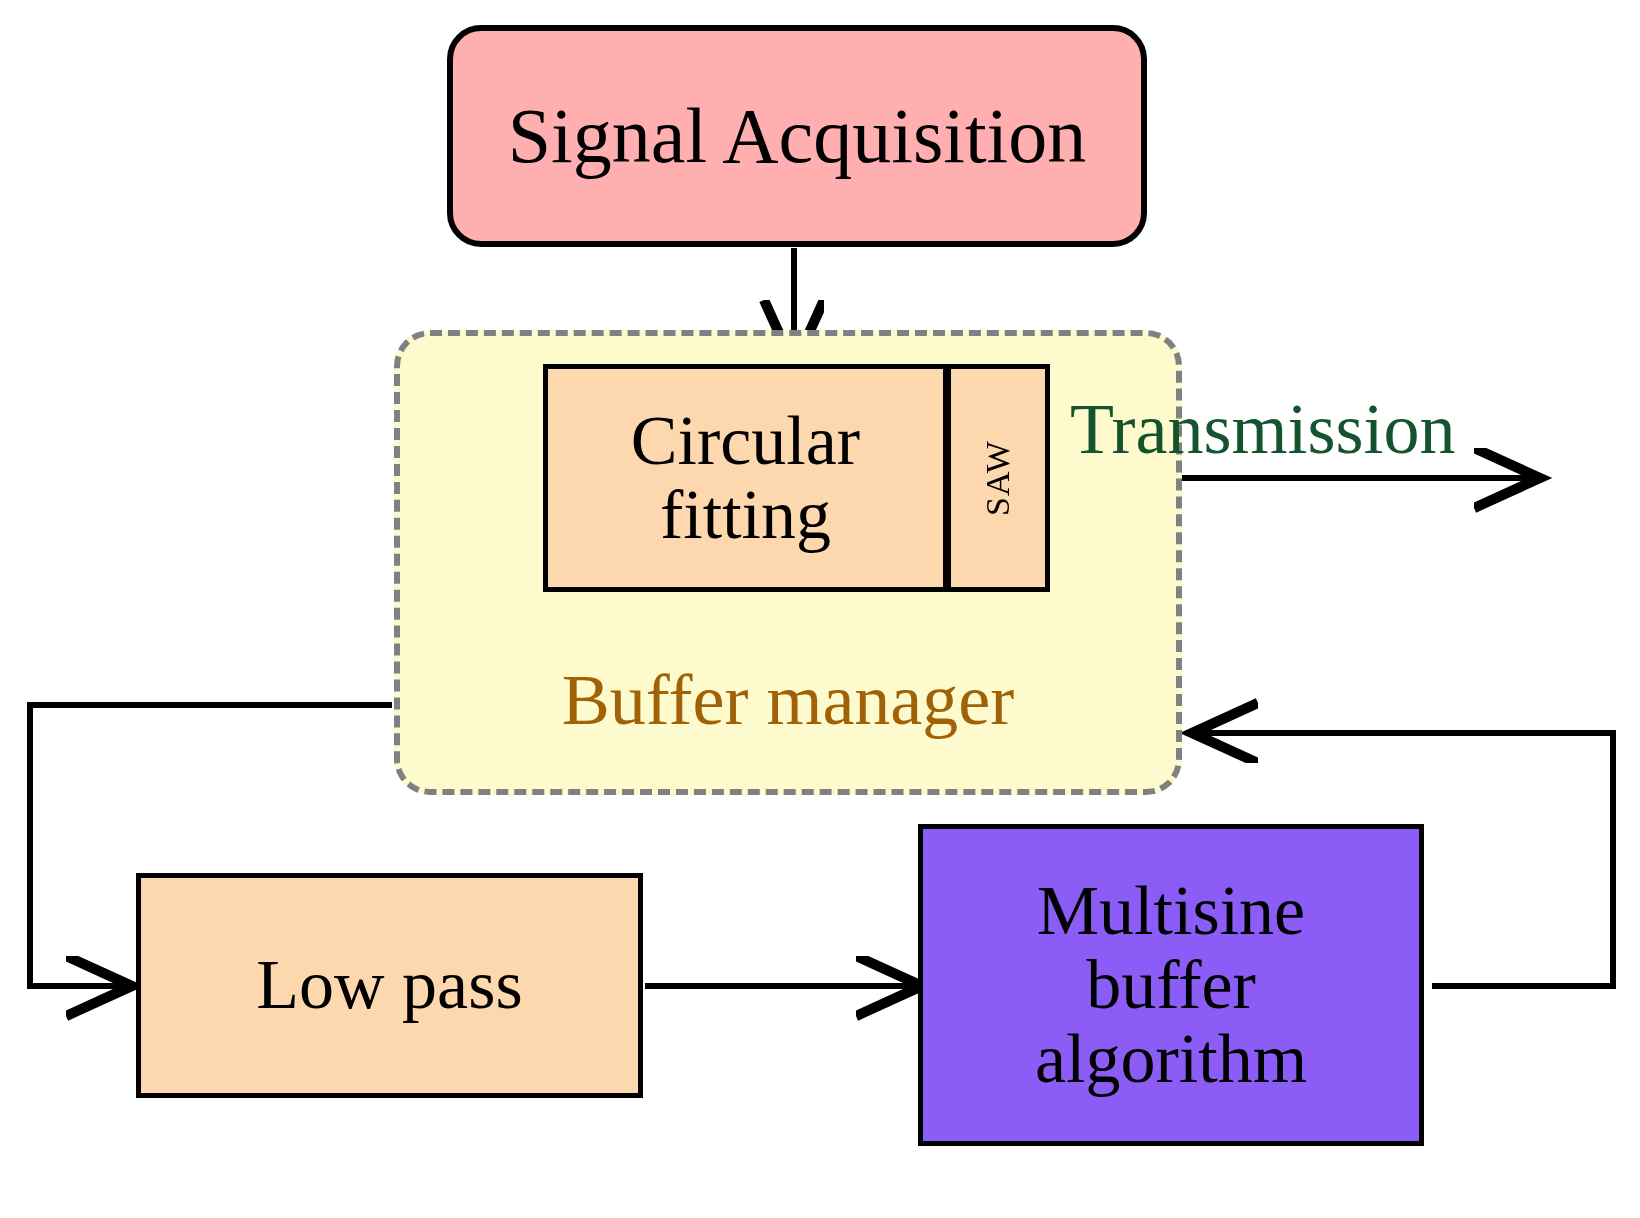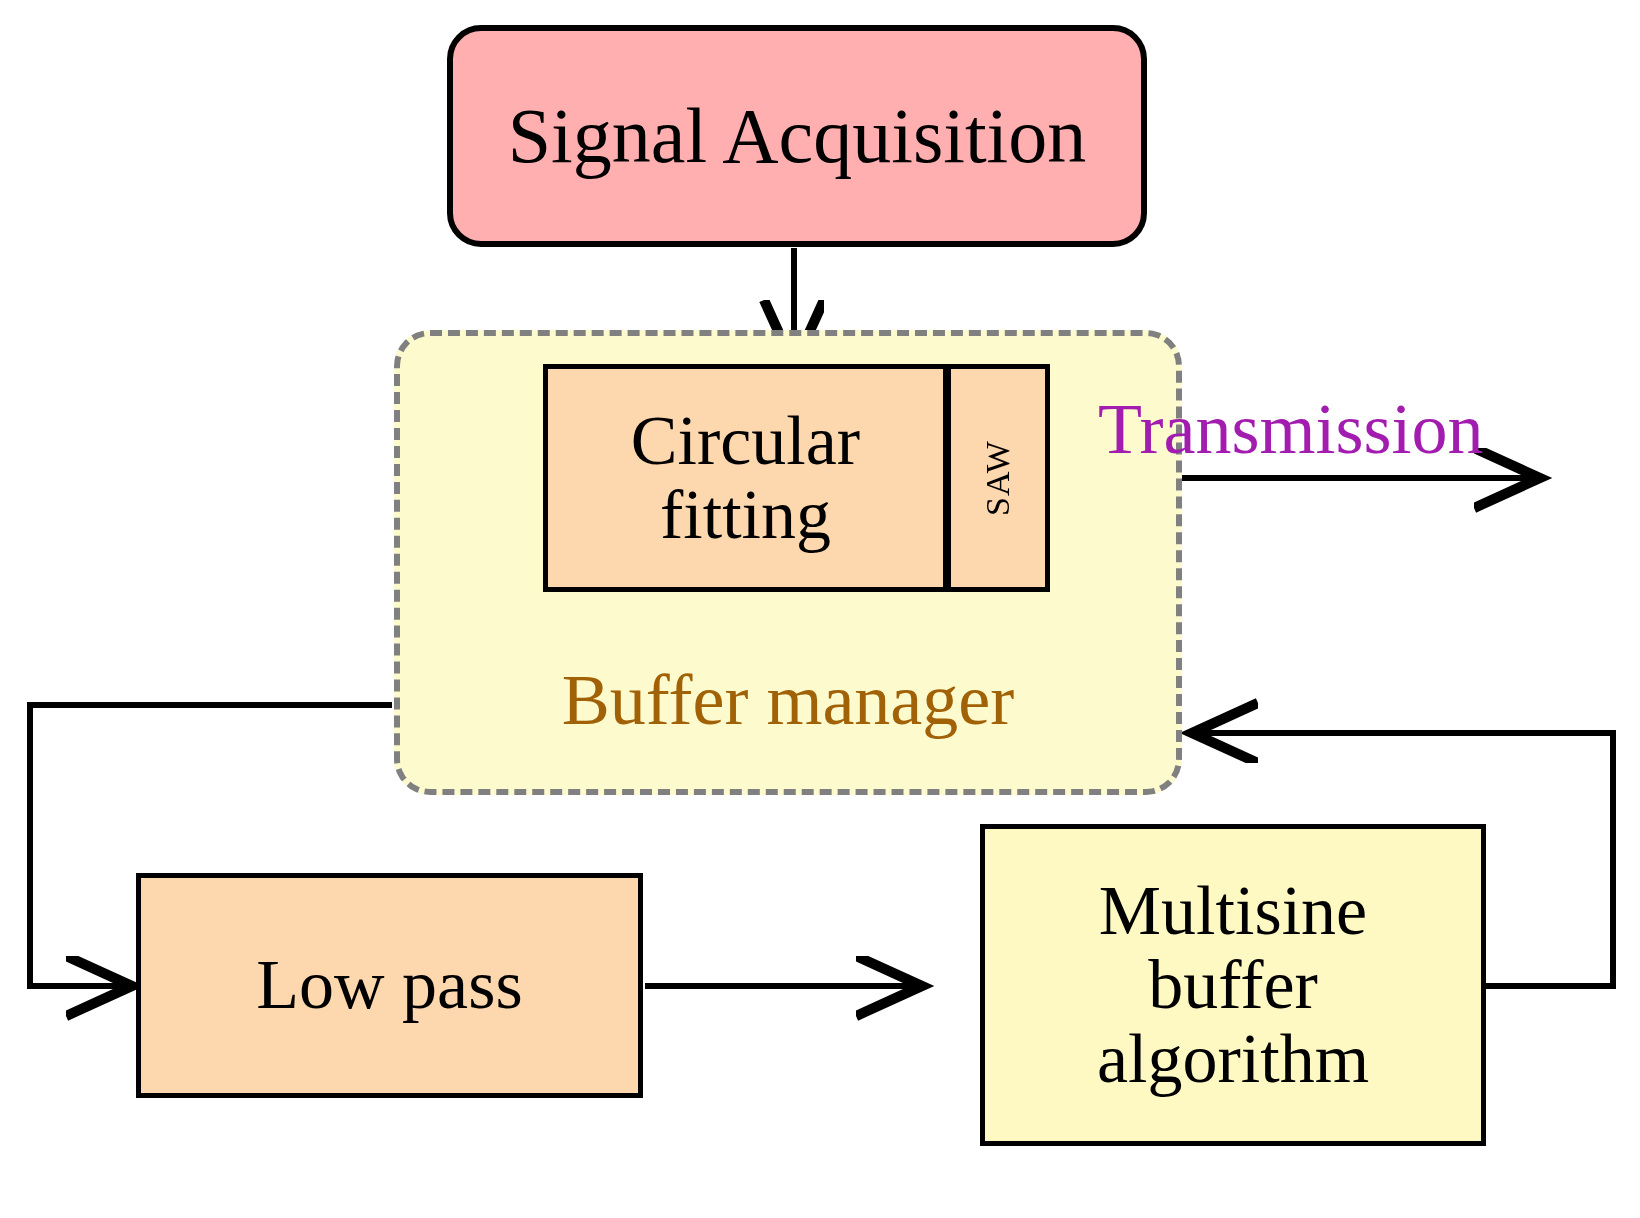--- a/index.html
+++ b/index.html
@@ -102,44 +102,43 @@
     font-size: 34px;
     letter-spacing: 1px;
   }
 
   
   #transmission-label {
     position: absolute;
     left: 1070px;
     top: 388px;
     font-size: 72px;
-    color: #a21caf;
+    color: #14532d;
     white-space: nowrap;
-    margin-left: 28px;
   }
 
   
   #low-pass-filter {
     left: 136px;
     top: 873px;
     width: 507px;
     height: 225px;
     background: #FDD7AE;
     border: 5px solid #000000;
     font-size: 70px;
     flex-direction: row;
   }
 
   
   #multisine-fitting {
-    left: 980px;
+    left: 918px;
     top: 824px;
     width: 506px;
     height: 322px;
-    background: #fef9c3;
+    background: #8b5cf6;
     border: 5px solid #000000;
     font-size: 70px;
     flex-direction: column;
   }
 </style>
 </head>
 <body>
 
 <div id="stage">
 

